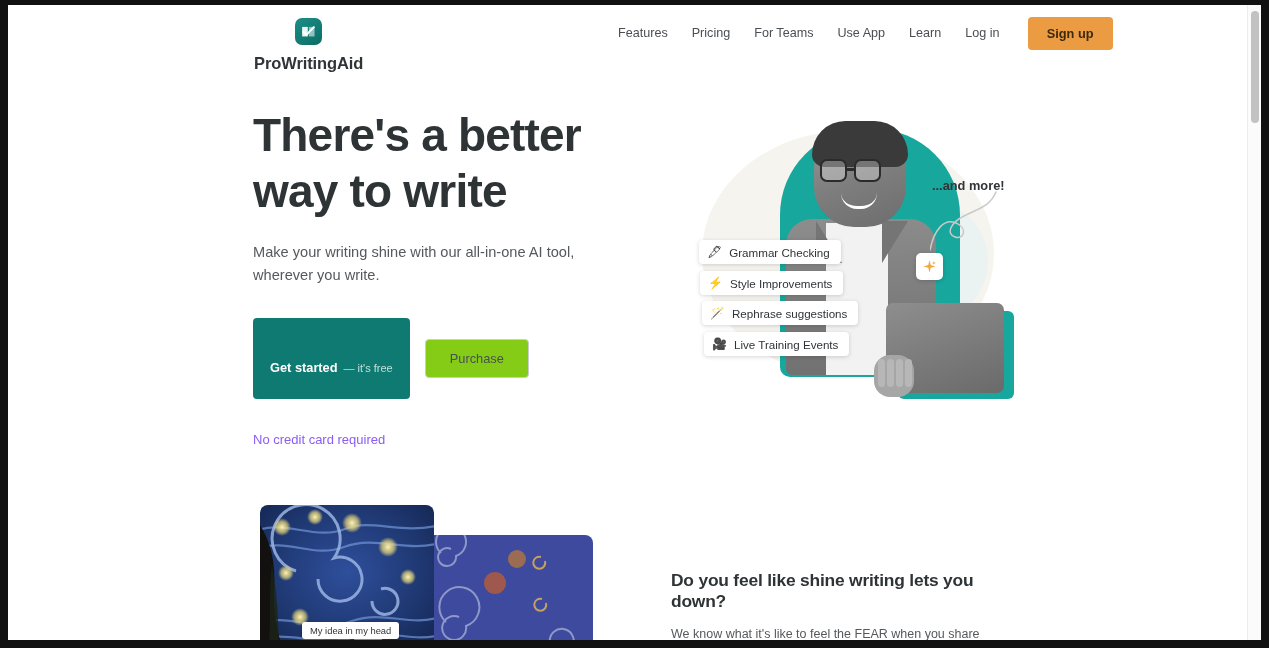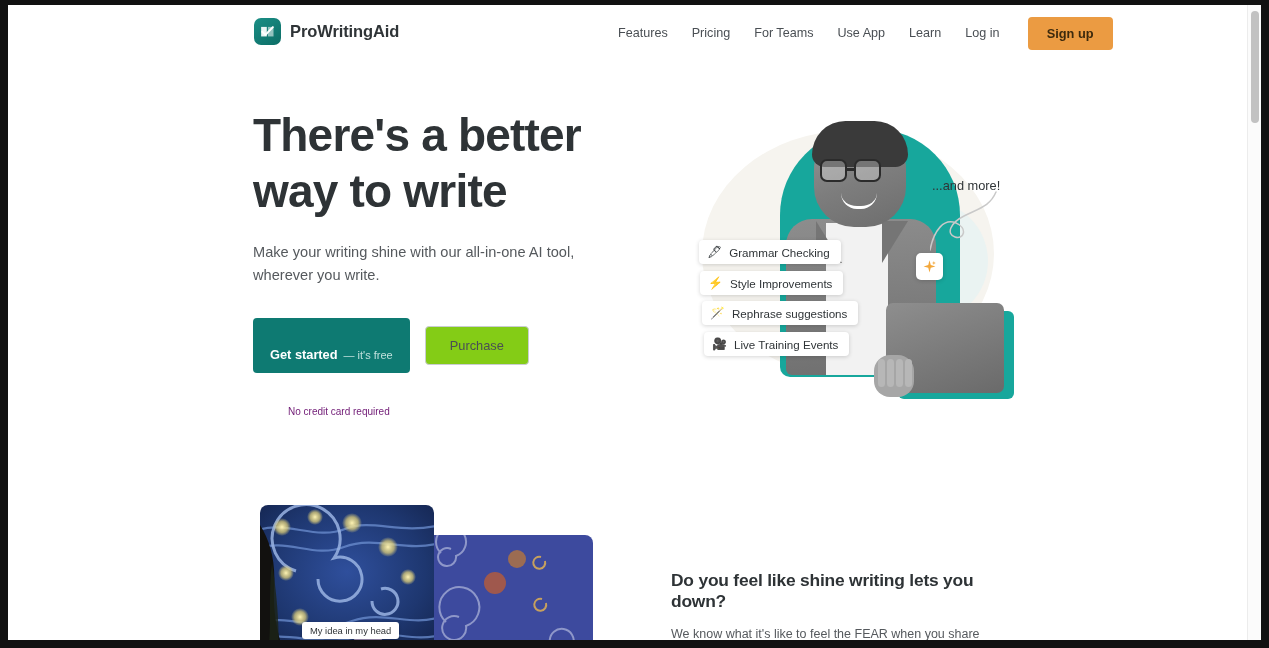--- a/index.html
+++ b/index.html
@@ -44,21 +44,21 @@
   
   #header {
     position: absolute;
     left: 0; top: 0;
     width: 1240px; height: 56px;
     background: #ffffff;
   }
   #brand {
     position: absolute;
     left: 246px; top: 13px;
-    display: flex; align-items: center; gap: 9px;
+    display: flex; align-items: center; gap: 9px; flex-direction: column;
   }
   #logo-mark {
     width: 27px; height: 27px;
     border-radius: 7px;
     background: linear-gradient(145deg,#1b8f86 0%,#0c6d66 100%);
     display: flex; align-items: center; justify-content: center;
   }
   #brand-name {
     font-size: 16.5px; font-weight: bold; color: #2f3437;
     letter-spacing: -0.1px;
@@ -92,33 +92,33 @@
     color: #2e3336; letter-spacing: -0.8px;
   }
   #hero-sub {
     margin-top: 22px;
     font-size: 14.6px; line-height: 23px; color: #55595d;
     width: 330px;
   }
   #hero-ctas { margin-top: 31px; display: flex; align-items: center; gap: 15px; }
   #get-started-btn {
     background: #0e7a72; border: none; border-radius: 4px;
-    padding: 11px 17px; cursor: pointer;
+    padding: 24px 17px; cursor: pointer;
     font-family: "Liberation Sans", sans-serif;
     display: flex; align-items: baseline; gap: 6px;
   }
   #gs-main { color: #ffffff; font-size: 12.8px; font-weight: bold; }
   #gs-sub  { color: #bfe0dc; font-size: 11px; margin-top: 20px; }
   #purchase-btn {
     background: #84cc16; border: 1px solid #c9cdd1; border-radius: 4px;
     padding: 11px 24px; cursor: pointer;
     color: #4a4f54; font-size: 12.8px;
     font-family: "Liberation Sans", sans-serif;
   }
-  #no-cc { margin-top: 33px; font-size: 10px; color: #701a75; margin-left: 35px; }
+  #no-cc { margin-top: 33px; font-size: 13px; color: #8b5cf6; }
 
   
   #hero-art {
     position: absolute; left: 664px; top: 100px;
     width: 350px; height: 295px;
   }
   #art-blob {
     position: absolute; left: 30px; top: 26px;
     width: 292px; height: 245px;
     border-radius: 50%;
@@ -234,21 +234,21 @@
   #sparkle-badge {
     position: absolute; left: 244px; top: 148px;
     width: 27px; height: 27px;
     background: #ffffff; border-radius: 5px;
     box-shadow: 0 1px 4px rgba(0,0,0,0.17);
     display: flex; align-items: center; justify-content: center;
     font-size: 14px; color: #f0a830;
   }
   #and-more {
     position: absolute; left: 260px; top: 73px;
-    font-size: 12.8px; font-weight: normal; color: #2f3437;
+    font-size: 12.8px; font-weight: bold; color: #2f3437;
     white-space: nowrap;
   }
   #loop-svg { position: absolute; left: 258px; top: 85px; }
 
   
   #art-starry {
     position: absolute; left: 252px; top: 500px;
     width: 174px; height: 148px;
     border-radius: 8px;
     overflow: hidden;

